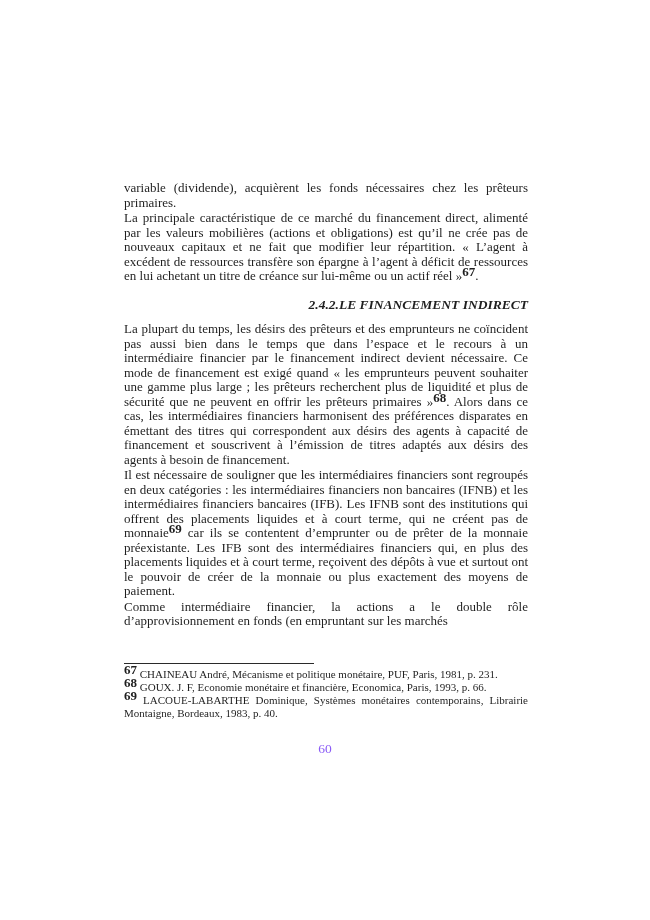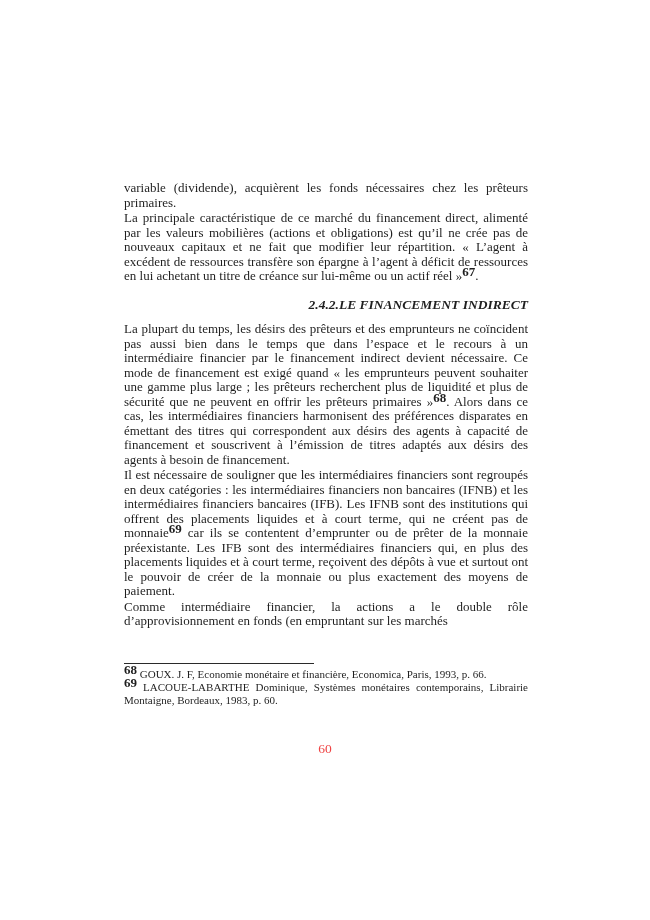--- a/index.html
+++ b/index.html
@@ -65,40 +65,41 @@
     margin: 0 0 4px 0;
   }
   .footnotes p { margin: 0; }
   .page-number {
     position: absolute;
     top: 741px;
     left: 0;
     width: 650px;
     text-align: center;
     font-size: 13.5px;
-    color: #ef4444;
+    color: #8b5cf6;
   }
 </style>
 </head>
 <body>
 
 <div class="page">
 
   <div class="content">
 
   <p><span class="r-normal">variable (dividende), acquièrent les fonds nécessaires chez les prêteurs primaires.</span></p>
       <p><span class="r-normal">La principale caractéristique de ce marché du financement direct, alimenté par les valeurs mobilières (actions et obligations) est qu’il ne crée pas de nouveaux capitaux et ne fait que modifier leur répartition. </span><span class="r-italic">« L’agent à excédent de ressources transfère son épargne à l’agent à déficit de ressources en lui achetant un titre de créance sur lui-même ou un actif réel »</span><span class="r-sup">67</span><span class="r-normal">.</span></p>
       <div class="section-heading"><span class="h-num">2.4.2.</span><span>LE FINANCEMENT INDIRECT</span></div>
       <p><span class="r-normal">La plupart du temps, les désirs des prêteurs et des emprunteurs ne coïncident pas aussi bien dans le temps que dans l’espace et le recours à un intermédiaire financier par le financement indirect devient nécessaire. Ce mode de financement est exigé quand </span><span class="r-italic">« les emprunteurs peuvent souhaiter une gamme plus large ; les prêteurs recherchent plus de liquidité et plus de sécurité que ne peuvent en offrir les prêteurs primaires »</span><span class="r-sup">68</span><span class="r-normal">. Alors dans ce cas, les intermédiaires financiers harmonisent des préférences disparates en émettant des titres qui correspondent aux désirs des agents à capacité de financement et souscrivent à l’émission de titres adaptés aux désirs des agents à besoin de financement.</span></p>
       <p><span class="r-normal">Il est nécessaire de souligner que les intermédiaires financiers sont regroupés en deux catégories : les intermédiaires financiers non bancaires (IFNB) et les intermédiaires financiers bancaires (IFB). Les IFNB sont des institutions qui offrent des placements liquides et à court terme, qui ne créent pas de monnaie</span><span class="r-sup">69</span><span class="r-normal"> car ils se contentent d’emprunter ou de prêter de la monnaie préexistante. Les IFB sont des intermédiaires financiers qui, en plus des placements liquides et à court terme, reçoivent des dépôts à vue et surtout ont le pouvoir de créer de la monnaie ou plus exactement des moyens de paiement.</span></p>
       <p><span class="r-normal">Comme intermédiaire financier, la actions a le double rôle d’approvisionnement en fonds (en empruntant sur les marchés</span></p>
     </div>
 
   <div class="footnotes">
     <div class="fn-rule"></div>
 
+  <p><span class="r-sup">67</span><span class="r-normal"> CHAINEAU André, Mécanisme et politique monétaire, PUF, Paris, 1981, p. 231.</span></p>
       <p><span class="r-sup">68</span><span class="r-normal"> GOUX. J. F, Economie monétaire et financière, Economica, Paris, 1993, p. 66.</span></p>
-      <p><span class="r-sup">69</span><span class="r-normal"> LACOUE-LABARTHE Dominique, Systèmes monétaires contemporains, Librairie Montaigne, Bordeaux, 1983, p. 60.</span></p>
+      <p><span class="r-sup">69</span><span class="r-normal"> LACOUE-LABARTHE Dominique, Systèmes monétaires contemporains, Librairie Montaigne, Bordeaux, 1983, p. 40.</span></p>
     </div>
 
   <div class="page-number">60</div>
 
 </div>
 
 </body></html>

